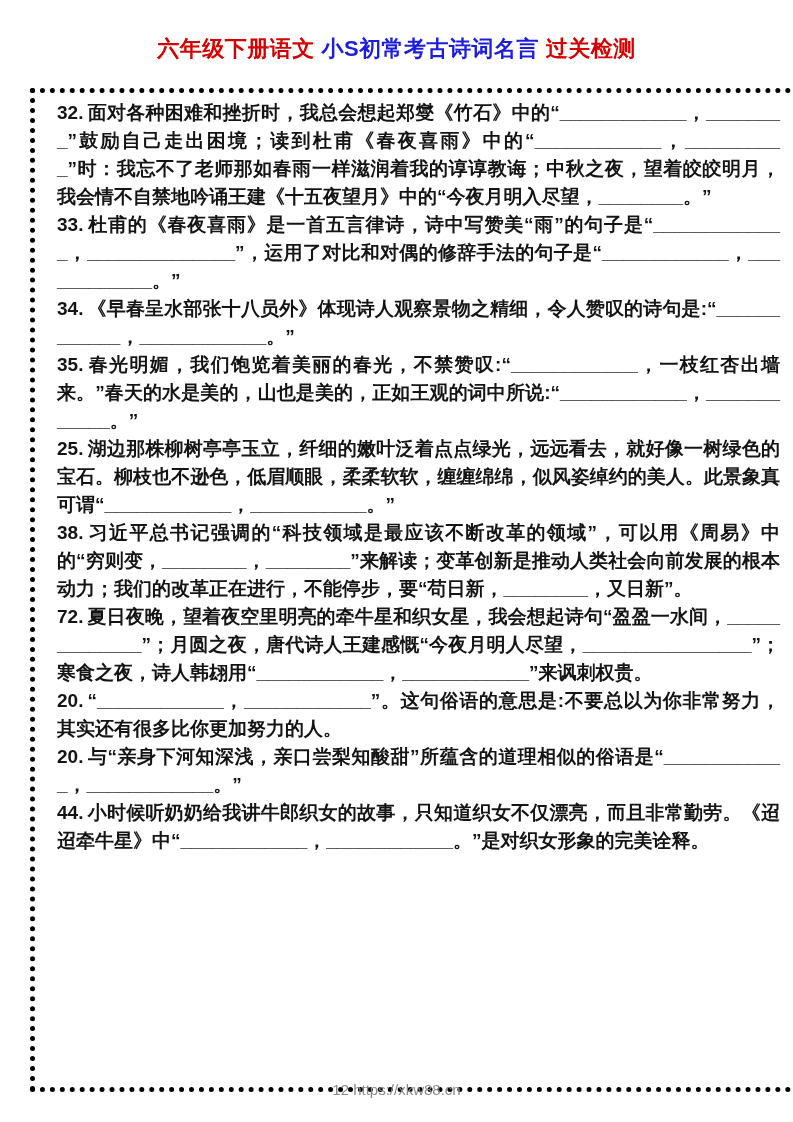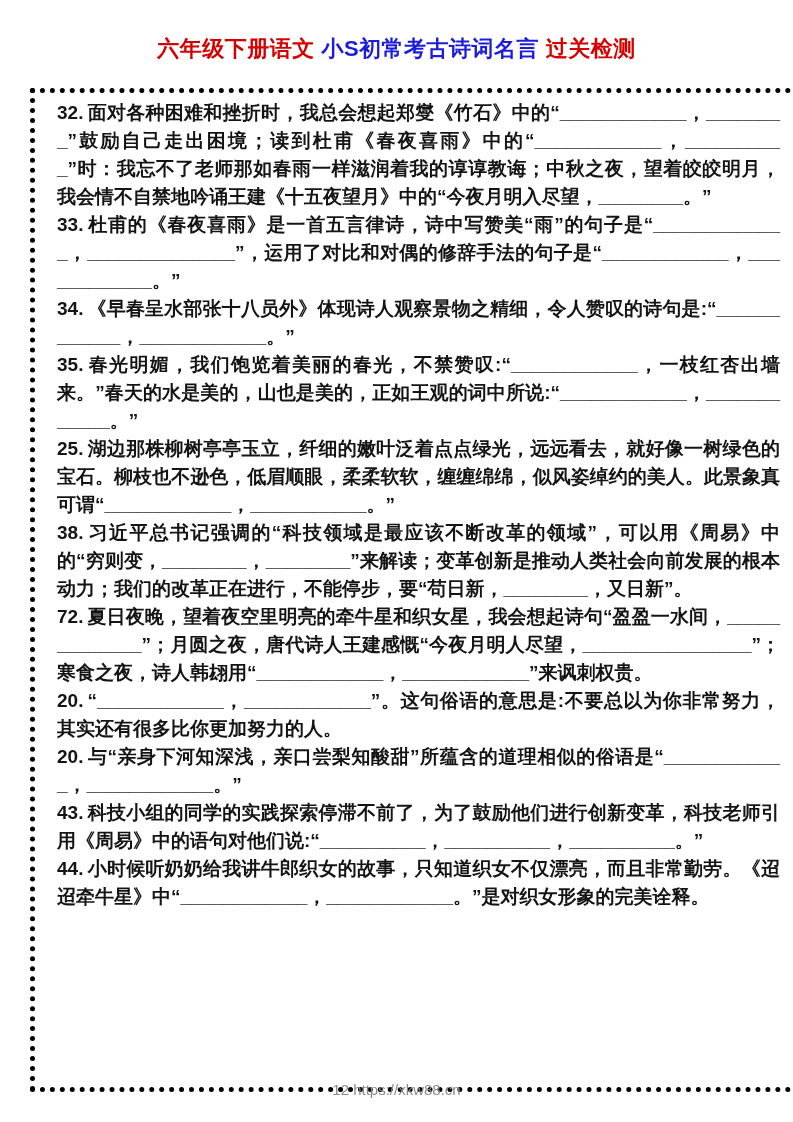--- a/index.html
+++ b/index.html
@@ -83,21 +83,20 @@
 
   <p class="question"><span class="q-num">38.</span><span>习近平总书记强调的“科技领域是最应该不断改革的领域”，可以用《周易》中的“穷则变，________，________”来解读；变革创新是推动人类社会向前发展的根本动力；我们的改革正在进行，不能停步，要“苟日新，________，又日新”。</span></p>
 
   <p class="question"><span class="q-num">72.</span><span>夏日夜晚，望着夜空里明亮的牵牛星和织女星，我会想起诗句“盈盈一水间，_____________”；月圆之夜，唐代诗人王建感慨“今夜月明人尽望，________________”；寒食之夜，诗人韩翃用“____________，____________”来讽刺权贵。</span></p>
 
   <p class="question"><span class="q-num">20.</span><span>“____________，____________”。这句俗语的意思是:不要总以为你非常努力，其实还有很多比你更加努力的人。</span></p>
 
 
   <p class="question"><span class="q-num">20.</span><span>与“亲身下河知深浅，亲口尝梨知酸甜”所蕴含的道理相似的俗语是“____________，____________。”</span></p>
 
-  <p class="question"><span class="q-num">43.</span><span>科技小组的同学的实践探索停滞不前了，为了鼓励他们进行创新变革，科技老师引用《周易》中的语句对他们说:“__________，__________，__________。”</span></p>
 
   <p class="question"><span class="q-num">44.</span><span>小时候听奶奶给我讲牛郎织女的故事，只知道织女不仅漂亮，而且非常勤劳。《迢迢牵牛星》中“____________，____________。”是对织女形象的完美诠释。</span></p>
 </div>
 </div>
 
 <div class="page-footer">
   <span style="color: rgb(138, 138, 138);">12 https://xkw88.cn</span>
 </div>
 
 </body></html>

